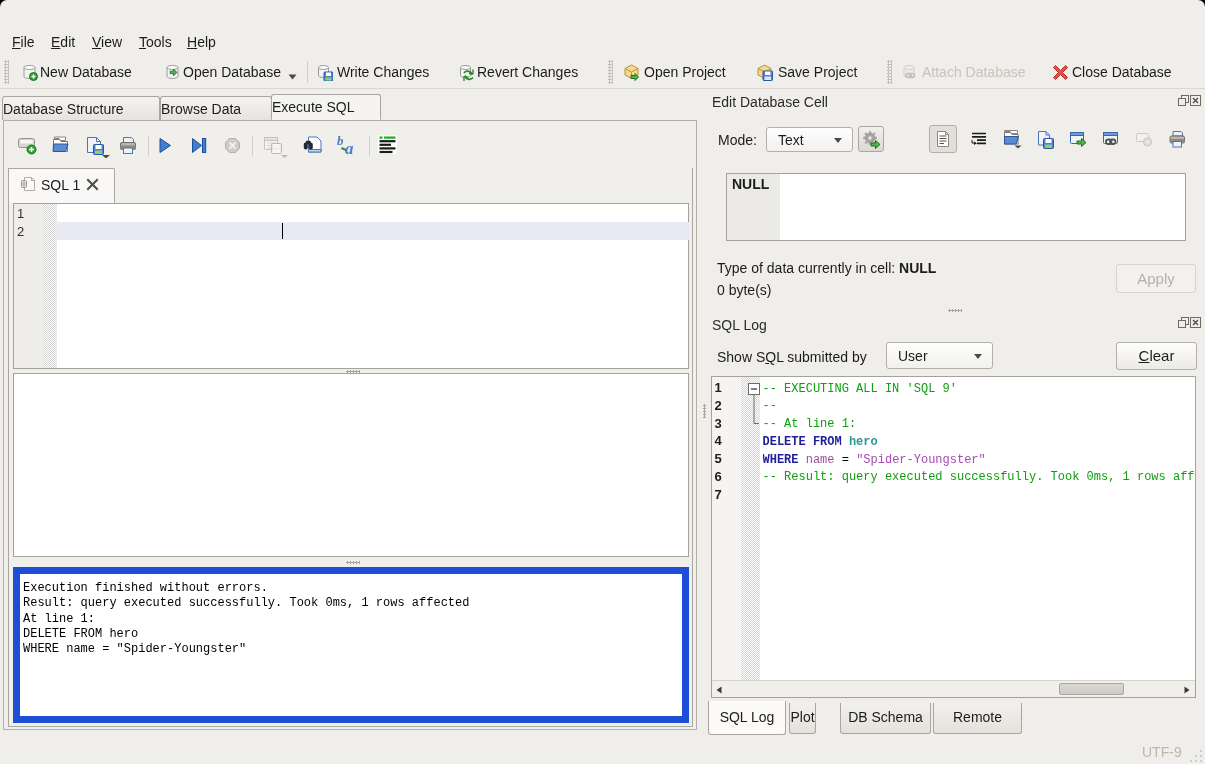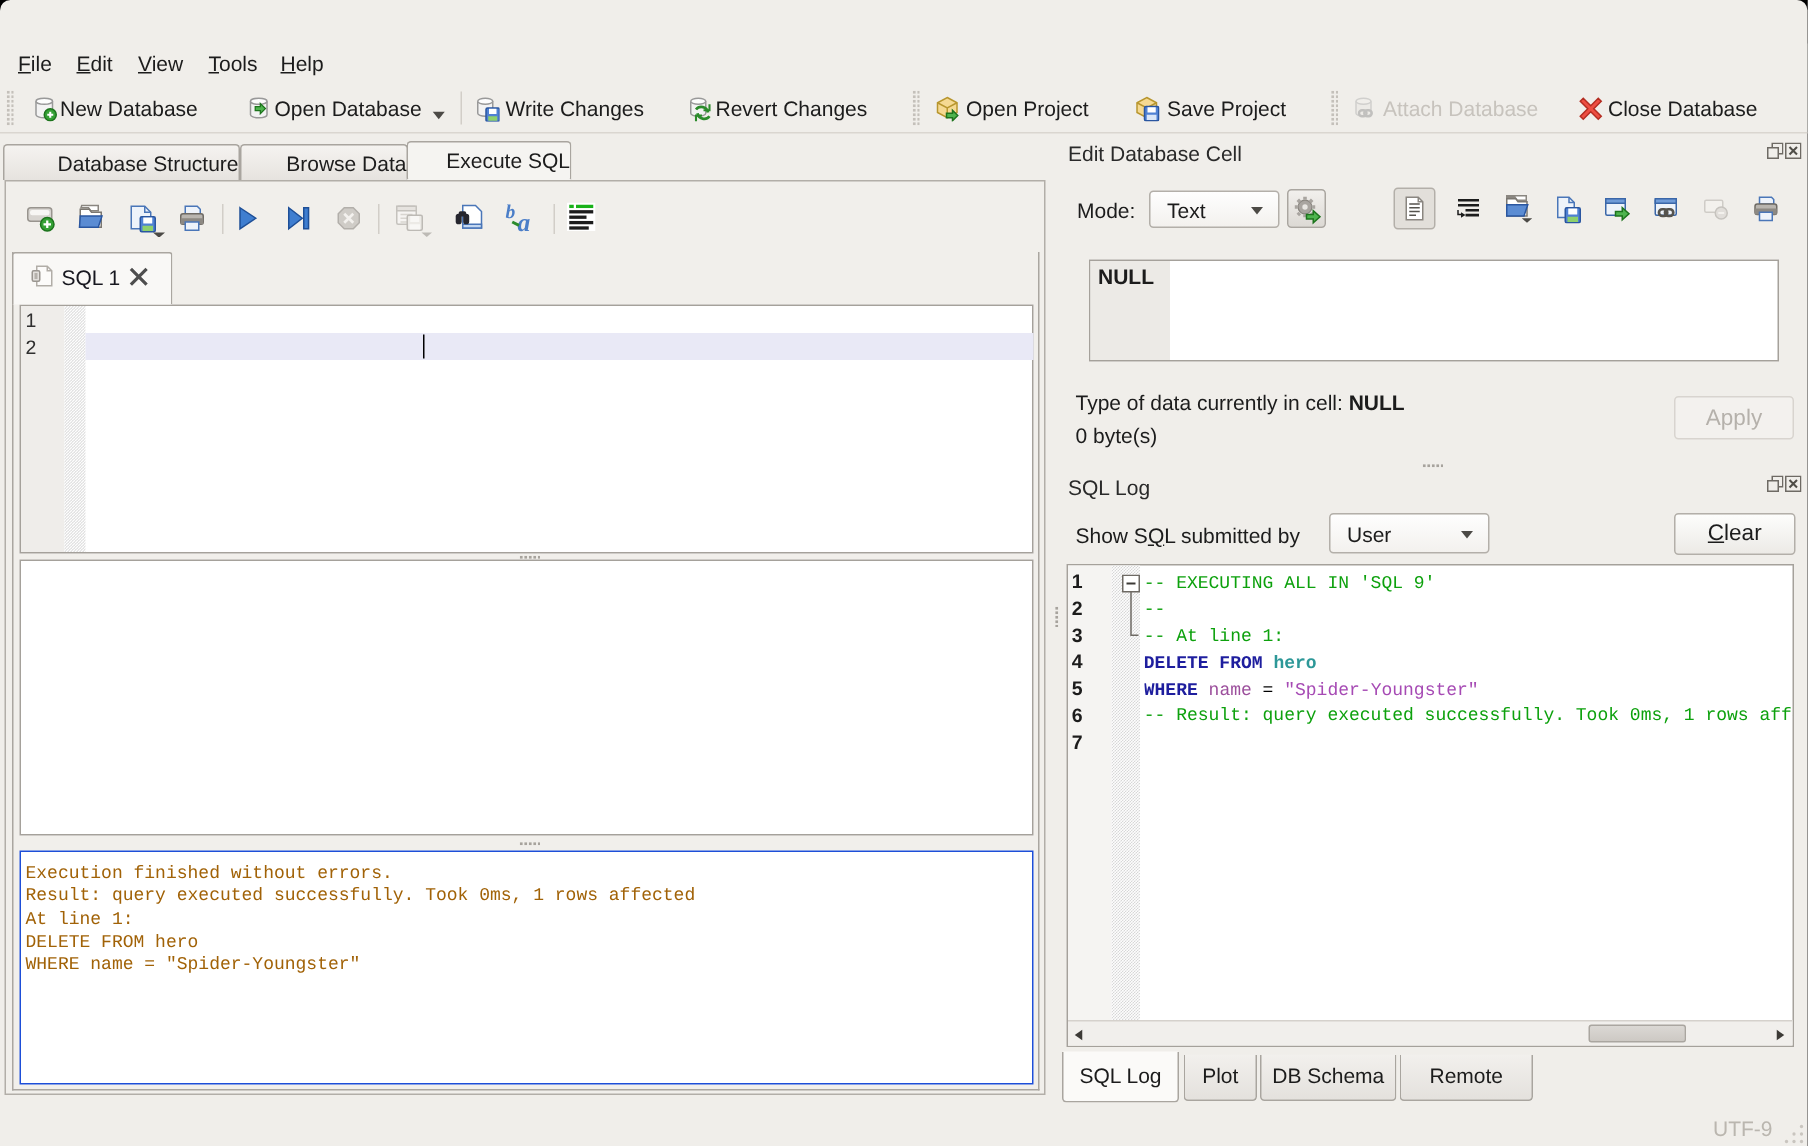--- a/index.html
+++ b/index.html
@@ -16,21 +16,21 @@
 #menubar{position:absolute;left:0;top:29px;width:1205px;height:26px;background:#f0eeea}
 .menu{position:absolute;top:5px;font-size:14px;color:#1c1c1c}
 
 #toolbar{position:absolute;left:0;top:55px;width:1205px;height:34px;background:#f0eeea;border-bottom:1px solid #dad6d0}
 .tbtxt{position:absolute;top:64px;font-size:14px;color:#1c1c1c;white-space:nowrap}
 .tbico{position:absolute;top:64px;width:17px;height:17px}
 .grip{position:absolute;width:5px;height:24px;top:60px;background-image:radial-gradient(circle at 1.5px 1.5px,#c4c0ba 1px,transparent 1.2px);background-size:3px 3px}
 .tsep{position:absolute;top:61px;width:1px;height:22px;background:#d2cec8}
 
 #lpane{position:absolute;left:3px;top:120px;width:694px;height:610px;background:#f1efeb;border:1px solid #b2aea8}
-.tab{position:absolute;top:96px;height:24px;font-size:14px;color:#1c1c1c;text-align:right;line-height:24px;background:linear-gradient(#f5f3f0,#e6e3df);border:1px solid #a9a59f;border-bottom:none}
+.tab{position:absolute;top:96px;height:24px;font-size:14px;color:#1c1c1c;text-align:left;line-height:24px;background:linear-gradient(#f5f3f0,#e6e3df);border:1px solid #a9a59f;border-bottom:none}
 #tab3{top:94px;height:26px;background:#f5f4f1;border-bottom:1px solid #f5f4f1;border-radius:3px 3px 0 0;z-index:5}
 .tab{border-radius:3px 3px 0 0}
 
 #splitframe{position:absolute;left:8px;top:168px;width:685px;height:559px;border:1px solid #aaa6a0;border-top:none}
 
 #sqltab{position:absolute;left:8px;top:168px;width:107px;height:35px;background:#f9f8f6;border:1px solid #aaa6a0;border-bottom:none;border-radius:2px 2px 0 0;z-index:3}
 
 #editor{position:absolute;left:13px;top:203px;width:676px;height:166px;background:#fff;border:1px solid #a5a19b}
 #edgutter{position:absolute;left:0;top:0;width:29px;height:164px;background:#efedea}
 .hatch{background-image:linear-gradient(45deg,#d7d7d7 25%,transparent 25%,transparent 75%,#d7d7d7 75%),linear-gradient(45deg,#d7d7d7 25%,transparent 25%,transparent 75%,#d7d7d7 75%);background-size:2px 2px;background-position:0 0,1px 1px;background-color:#fdfdfd}
@@ -40,21 +40,21 @@
 #edtext{position:absolute;left:43.5px;top:0px;font-size:12px;line-height:18px;white-space:pre}
 #hl{position:absolute;left:43px;top:18px;width:632px;height:18px;background:#e9e9f6}
 .kw{color:#1e1e9e;font-weight:bold}
 .tbl{color:#2d9898;font-weight:bold}
 .idt{color:#9c4f9c}
 .str{color:#a64ab4}
 .cmt{color:#0da10d}
 #cursor{position:absolute;left:267.5px;top:19px;width:1.5px;height:16px;background:#000}
 
 #results{position:absolute;left:13px;top:373px;width:676px;height:184px;background:#fff;border:1px solid #a5a19b}
-#message{position:absolute;left:13px;top:567px;width:676px;height:156px;background:#fff;border:1px solid #1d4ed8;font-size:12px;line-height:15.3px;color:#a16207;padding:7px 0 0 3px;white-space:pre}
+#message{position:absolute;left:13px;top:567px;width:676px;height:156px;background:#fff;border:7px solid #1d4ed8;font-size:12px;line-height:15.3px;color:#000000;padding:7px 0 0 3px;white-space:pre}
 .hdots{width:14px;height:3px;background-image:radial-gradient(circle at 1.5px 1.5px,#a7a39d 1px,transparent 1.2px);background-size:3px 3px}
 .vdots{width:3px;height:14px;background-image:radial-gradient(circle at 1.5px 1.5px,#a7a39d 1px,transparent 1.2px);background-size:3px 3px}
 
 .docktitle{position:absolute;font-size:14px;color:#2a2a2a}
 .dockbtn{position:absolute;width:11px;height:11px}
 .label{position:absolute;font-size:14px;color:#1c1c1c;white-space:nowrap}
 .combo{position:absolute;height:25px;background:linear-gradient(#fefefe,#f3f1ee);border:1px solid #b3afa9;border-radius:3px;font-size:14px;color:#1c1c1c}
 .combo .ct{position:absolute;left:11px;top:4px}
 .combo .ca{position:absolute;right:10px;top:10px;width:0;height:0;border-left:4.5px solid transparent;border-right:4.5px solid transparent;border-top:5px solid #4c4a46}
 .pbtn{position:absolute;border:1px solid #b3afa9;border-radius:3px;background:linear-gradient(#fdfdfc,#eceae6);font-size:15px;color:#1c1c1c;text-align:center}
@@ -389,21 +389,21 @@
           <path d="M5.5 0.5 v7 l-5 -3.5 z" fill="#3c3a36"></path>
         </svg>
 <svg class="abs" style="left:472px;top:5px" width="6" height="8" viewBox="0 0 6 8">
           <path d="M0.5 0.5 v7 l5 -3.5 z" fill="#3c3a36"></path>
         </svg>
 <div id="hthumb"></div>
 </div>
 </div>
 
 <div class="stab" id="stab1" style="left:708px;width:78px;line-height:32px">SQL Log</div>
-<div class="stab" style="left:789px;width:49px;line-height:29px">Plot</div>
+<div class="stab" style="left:789px;width:27px;line-height:29px">Plot</div>
 <div class="stab" style="left:840px;width:91px;line-height:29px">DB Schema</div>
 <div class="stab" style="left:933px;width:89px;line-height:29px">Remote</div>
 <div id="utf8">UTF-9</div>
 <svg class="abs" style="left:1188px;top:748px" width="15" height="15" viewBox="0 0 15 15">
       <g fill="#c9c5bf">
         <circle cx="13" cy="3" r="1.1"></circle>
         <circle cx="8" cy="8" r="1.1"></circle>
         <circle cx="13" cy="8" r="1.1"></circle>
         <circle cx="3" cy="13" r="1.1"></circle>
         <circle cx="8" cy="13" r="1.1"></circle>

